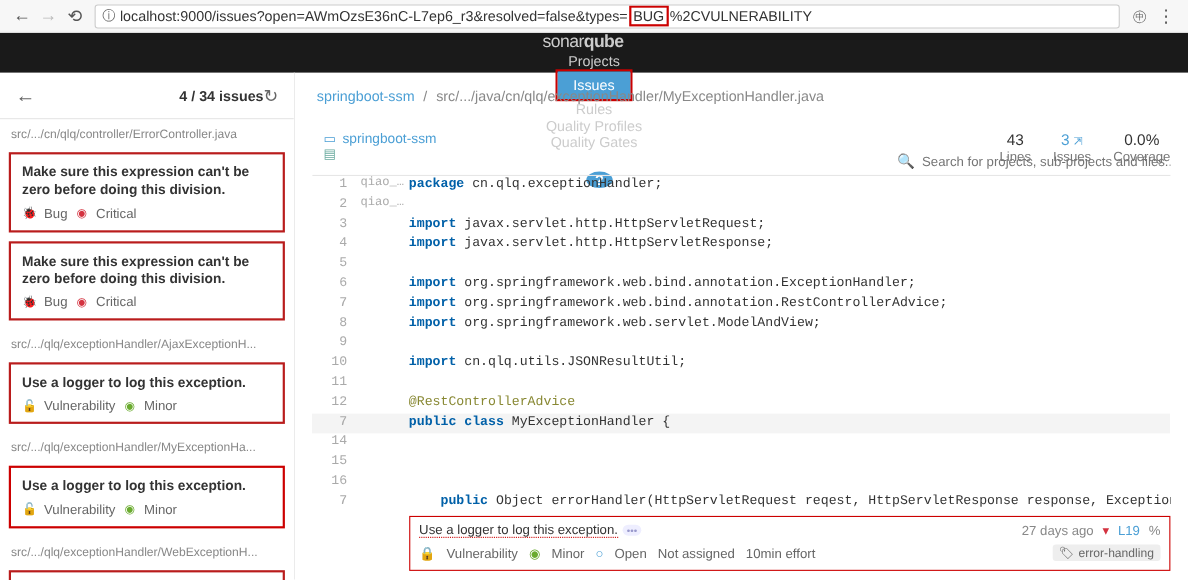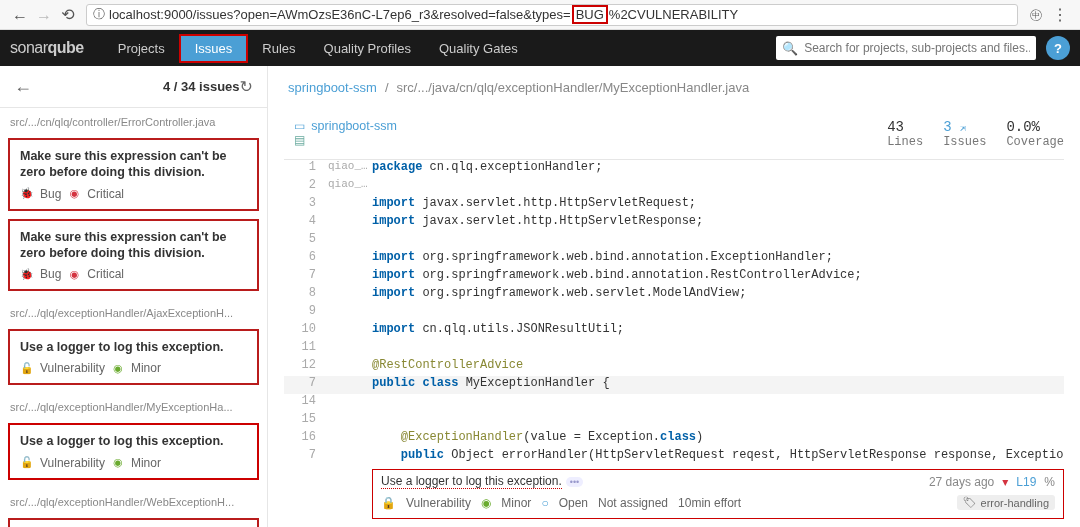--- a/index.html
+++ b/index.html
@@ -2,21 +2,21 @@
 <html><head>
 <meta charset="utf-8">
 <style>
 * { box-sizing: border-box; margin: 0; padding: 0; }
 body { font-family: -apple-system, BlinkMacSystemFont, "Segoe UI", Helvetica, Arial, sans-serif; font-size: 13px; color: #444; background: #fff; width: 1080px; height: 527px; overflow: hidden; }
 .browser-bar { height: 30px; display: flex; align-items: center; padding: 0 8px; border-bottom: 1px solid #ddd; background: #f7f7f7; }
 .nav-btn { width: 24px; height: 24px; display: flex; align-items: center; justify-content: center; color: #555; font-size: 16px; cursor: pointer; }
 .url-box { flex: 1; margin: 0 6px; height: 22px; background: #fff; border: 1px solid #ccc; border-radius: 3px; display: flex; align-items: center; padding: 0 6px; font-size: 13px; color: #333; overflow: hidden; white-space: nowrap; }
 .url-box .info-icon { margin-right: 4px; color: #666; font-size: 12px; }
 .url-highlight { border: 2px solid #c00; padding: 0 2px; margin: 0 1px; display: inline-block; }
-.topbar { height: 36px; background: #1a1a1a; display: flex; align-items: center; padding: 0 10px; color: #ccc; }
+.topbar { height: 36px; background: #1a1a1a; display: flex; align-items: center; padding: 0 10px; color: #ccc; flex-direction: column; }
 .logo { font-size: 16px; letter-spacing: -0.5px; margin-right: 20px; }
 .logo b { font-weight: 700; }
 .nav-item { padding: 0 14px; height: 25px; display: flex; align-items: center; cursor: pointer; font-size: 13px; }
 .nav-item.active { background: #4b9fd5; color: #fff; }
 .nav-highlight { border: 2px solid #c00; }
 .search-box { margin-left: auto; display: flex; align-items: center; background: #fff; border-radius: 2px; padding: 2px 6px; width: 260px; height: 24px; }
 .search-box input { border: none; outline: none; font-size: 12px; flex: 1; color: #888; }
 .help-btn { margin-left: 10px; width: 24px; height: 24px; border-radius: 50%; background: #4b9fd5; color: #fff; display: flex; align-items: center; justify-content: center; font-weight: bold; font-size: 13px; }
 .main { display: flex; height: calc(527px - 30px - 36px); }
 .sidebar { width: 268px; border-right: 1px solid #e6e6e6; background: #fff; overflow-y: auto; overflow-x: hidden; }
@@ -35,21 +35,21 @@
 .crit-ic { color: #d43340; }
 .minor-ic { color: #6aab2f; }
 .content { flex: 1; display: flex; flex-direction: column; overflow: hidden; }
 .breadcrumb { padding: 14px 20px; color: #888; font-size: 13px; display: flex; gap: 8px; }
 .breadcrumb a { color: #4b9fd5; text-decoration: none; }
 .file-header { margin: 0 16px; padding: 10px 0 10px 10px; border-bottom: 1px solid #e6e6e6; display: flex; align-items: flex-start; }
 .file-header-left { flex: 1; }
 .fh-line { display: flex; align-items: center; gap: 6px; font-size: 12.5px; color: #4b9fd5; }
 .fh-line .file-icon { color: #4b9fd5; font-size: 12px; }
 .fh-line.sub { color: #555; }
-.file-stats { display: flex; gap: 20px; font-size: 12px; color: #777; font-family: Liberation Mono, monospace; }
+.file-stats { display: flex; gap: 20px; text-align: center; font-size: 12px; color: #777; }
 .file-stats .num { font-size: 14px; color: #333; }
 .file-stats .num.link { color: #4b9fd5; }
 .code-area { margin: 0 16px; overflow: auto; flex: 1; font-family: Consolas, "Courier New", monospace; font-size: 12px; }
 .code-line { display: flex; min-height: 18px; }
 .gutter { width: 40px; text-align: right; padding-right: 8px; color: #aaa; user-select: none; flex-shrink: 0; }
 .author { width: 48px; color: #aaa; font-size: 11px; padding-left: 4px; flex-shrink: 0; }
 .code { white-space: pre; color: #333; flex: 1; }
 .code-line.hl { background: #f4f4f4; }
 .kw { color: #0060a8; font-weight: bold; }
 .str { color: #c02050; }
@@ -256,21 +256,20 @@
           <div class="author"></div>
         </div>
         <div class="code-line">
           <div class="gutter">15</div>
           <div class="author"></div>
           <div class="code"></div>
         </div>
         <div class="code-line">
           <div class="gutter">16</div>
           <div class="author"></div>
-          <div class="code">    <span class="ann">@ExceptionHandler</span>(value = Exception.<span class="kw">class</span>)</div>
         </div>
         <div class="code-line">
           <div class="gutter">7</div>
           <div class="author"></div>
           <div class="code">    <span class="kw">public</span> Object errorHandler(HttpServletRequest reqest, HttpServletResponse response, Exception e)  Exception {</div>
         </div>
       </div>
 
     <div class="issue-banner">
       <div class="issue-banner-top">

